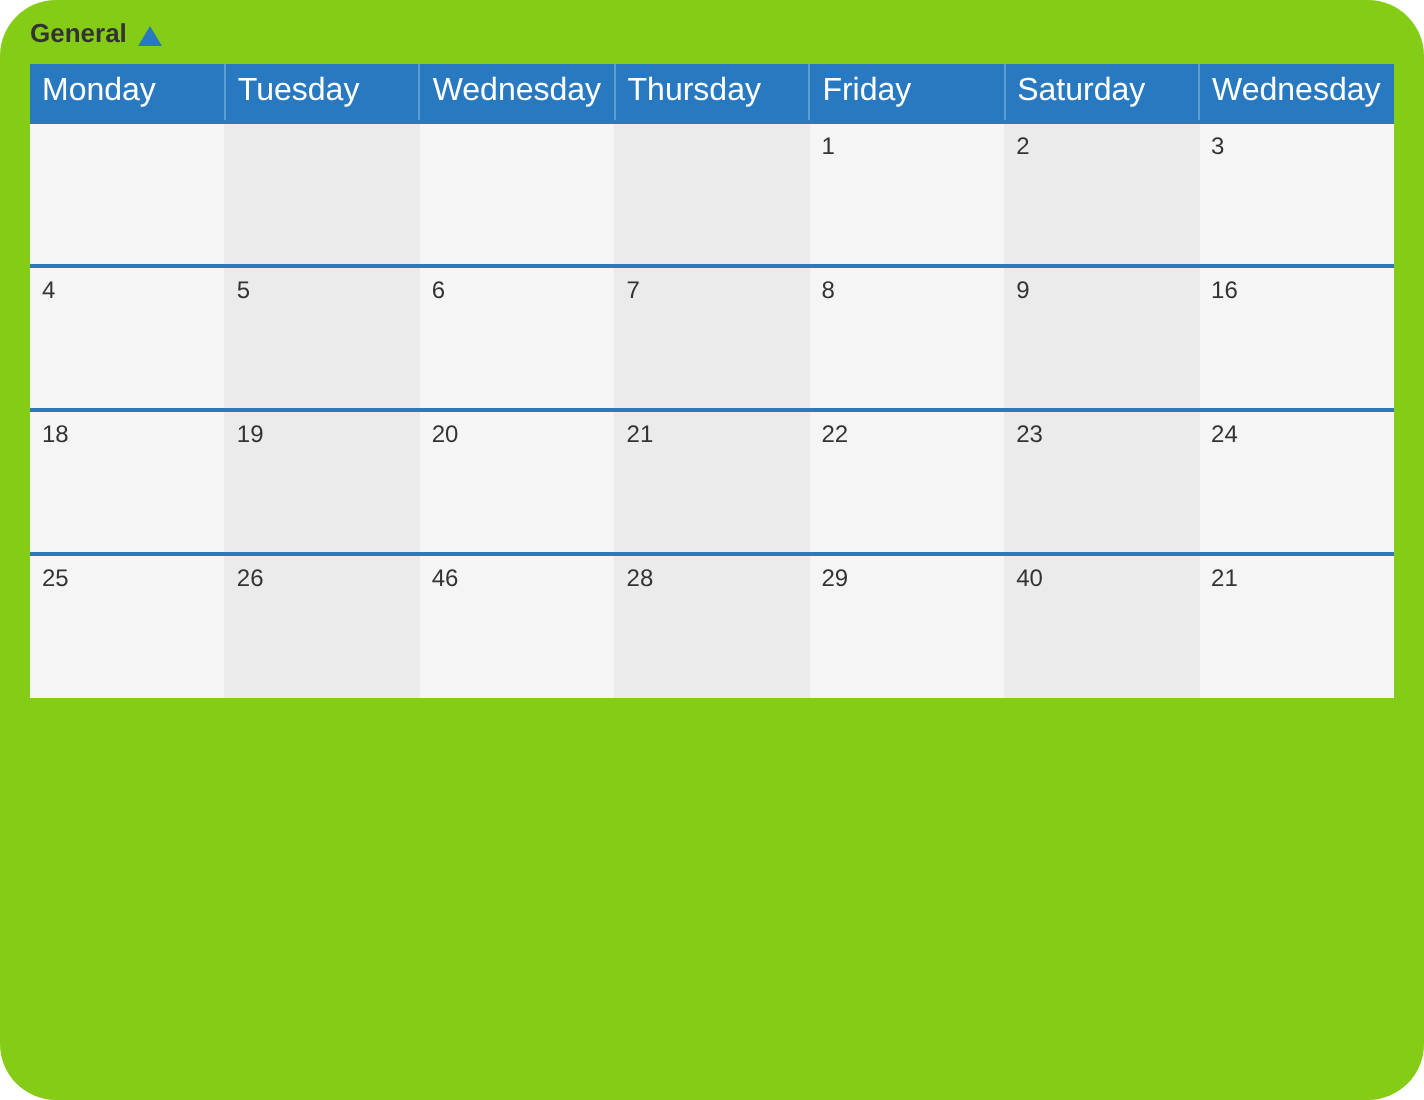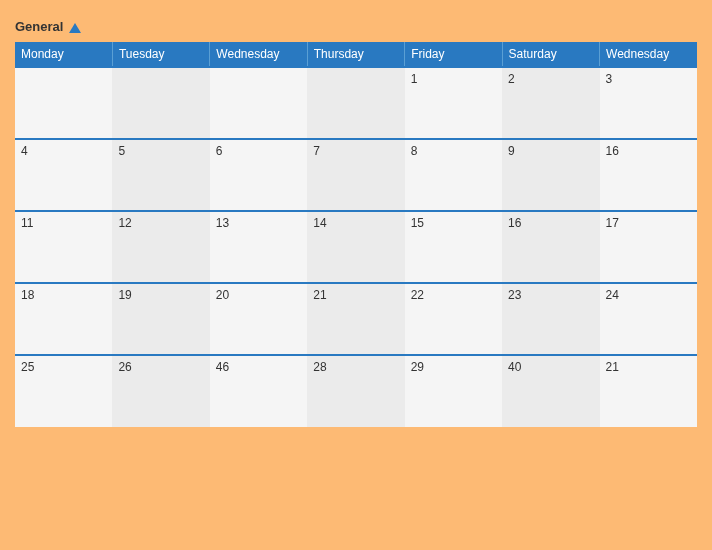--- a/index.html
+++ b/index.html
@@ -6,23 +6,24 @@
     body {
       width: 712px;
       height: 550px;
       background: #fff;
       font-family: Arial, sans-serif;
       overflow: hidden;
     }
     .page {
       width: 712px;
       height: 550px;
-      background: #fdba74;
+      background: #84cc16;
       position: relative;
-      padding: 20px 15px;
+      padding: 10px 15px;
+      border-radius: 28px;
     }
     
     .header {
       display: flex;
       align-items: center;
       justify-content: space-between;
       margin-bottom: 8px;
     }
     .logo {
       display: flex;
@@ -64,21 +65,21 @@
       padding-top: 4px;
     }
     
     .calendar {
       width: 100%;
       border-collapse: collapse;
     }
     .calendar thead tr th {
       background: #2979c1;
       color: #fff;
-      font-size: 12px;
+      font-size: 16px;
       font-weight: normal;
       padding: 5px 6px;
       text-align: left;
       border-right: 1px solid #5a9fd4;
     }
     .calendar thead tr th:last-child {
       border-right: none;
     }
     .calendar tbody tr {
       border-top: 2px solid #2979c1;
@@ -141,29 +142,20 @@
         <tr>
           <td><span class="day-num">4</span></td>
           <td><span class="day-num">5</span></td>
           <td><span class="day-num">6</span></td>
           <td><span class="day-num">7</span></td>
           <td><span class="day-num">8</span></td>
           <td><span class="day-num">9</span></td>
           <td><span class="day-num">16</span></td>
         </tr>
         <tr>
-          <td><span class="day-num">11</span></td>
-          <td><span class="day-num">12</span></td>
-          <td><span class="day-num">13</span></td>
-          <td><span class="day-num">14</span></td>
-          <td><span class="day-num">15</span></td>
-          <td><span class="day-num">16</span></td>
-          <td><span class="day-num">17</span></td>
-        </tr>
-        <tr>
           <td><span class="day-num">18</span></td>
           <td><span class="day-num">19</span></td>
           <td><span class="day-num">20</span></td>
           <td><span class="day-num">21</span></td>
           <td><span class="day-num">22</span></td>
           <td><span class="day-num">23</span></td>
           <td><span class="day-num">24</span></td>
         </tr>
         <tr>
           <td><span class="day-num">25</span></td>

